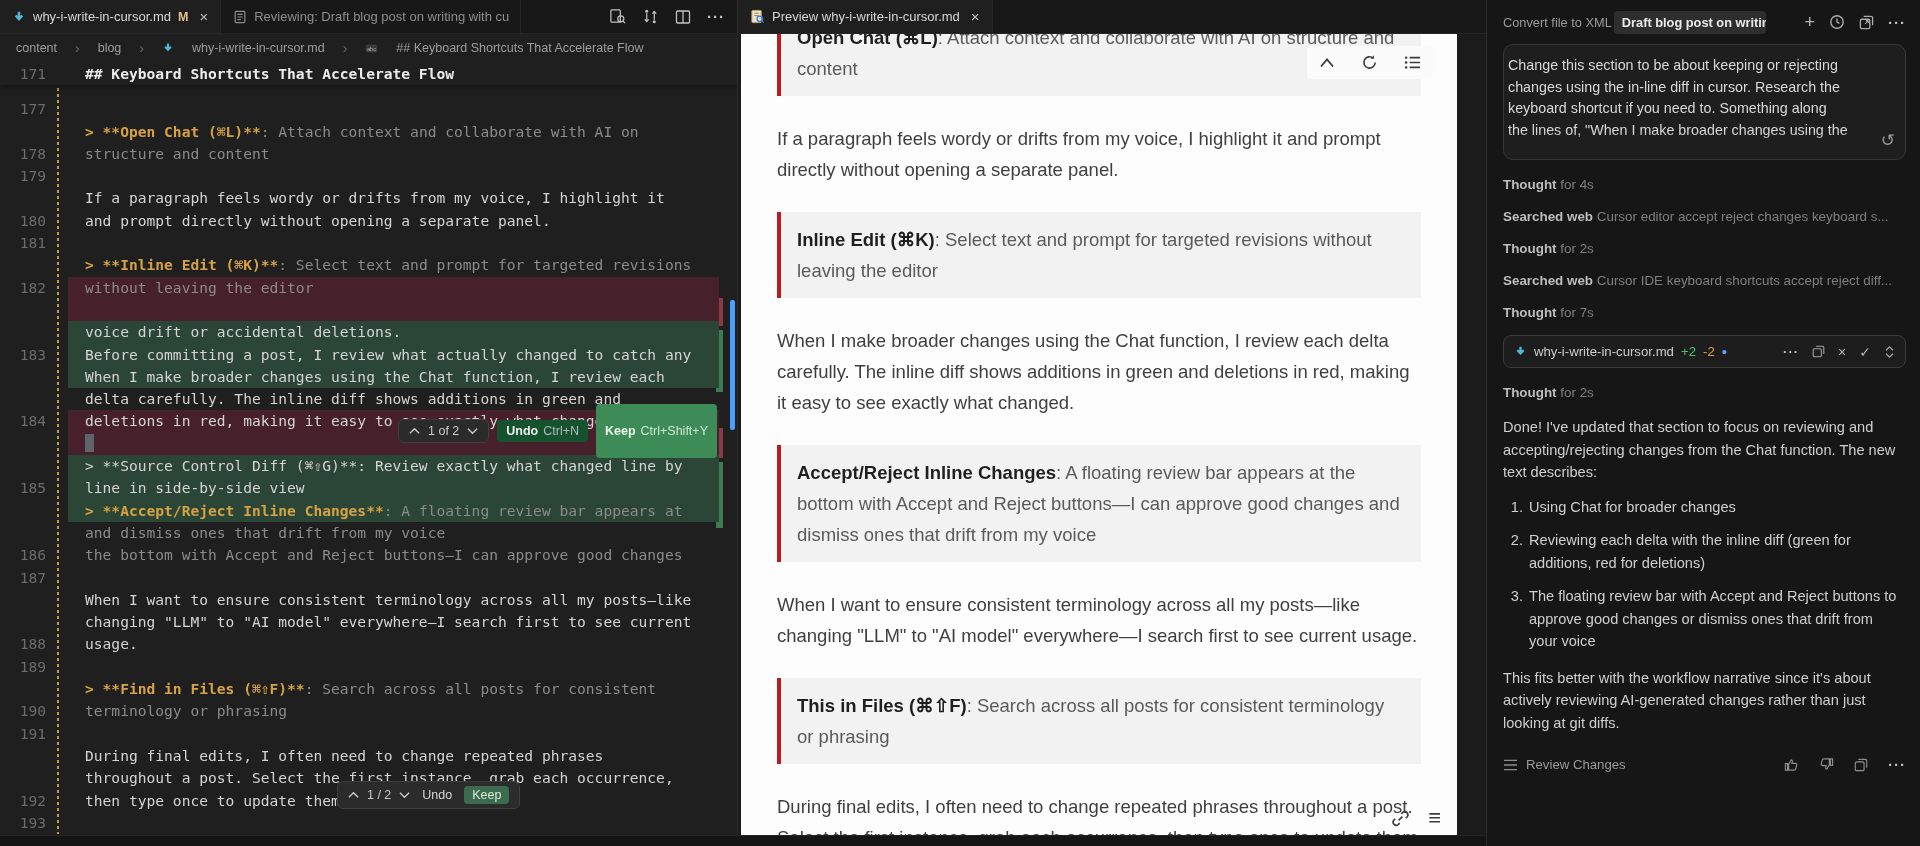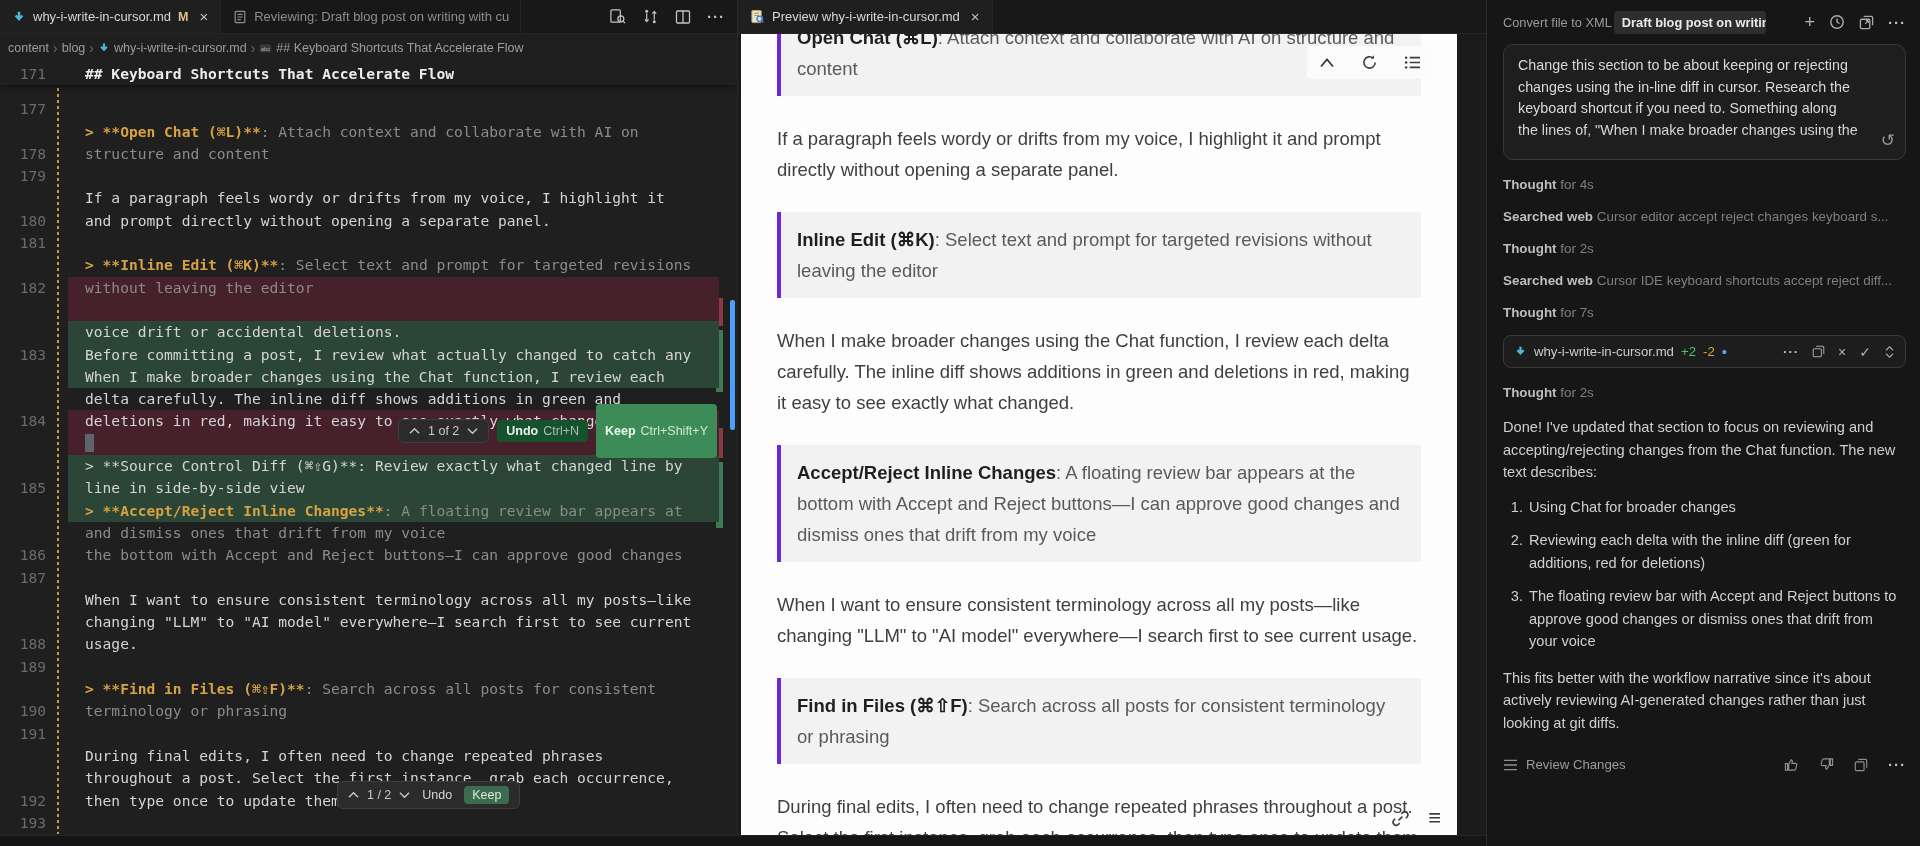--- a/index.html
+++ b/index.html
@@ -11,21 +11,21 @@
   
   .editor-pane { position:absolute; left:0; top:0; width:737px; height:846px; background:#1f1f1f; }
   .tabbar { position:absolute; left:0; top:0; right:0; height:34px; background:#181818; display:flex; align-items:stretch; border-bottom:1px solid #252525; }
   .tab { display:flex; align-items:center; gap:7px; padding:0 12px; font-size:13px; color:#8d8d8d; background:#181818; border-right:1px solid #252525; white-space:nowrap; overflow:hidden; }
   .tab.active { background:#1f1f1f; color:#d7d7d7; }
   .tab .close { margin-left:4px; color:#c2c2c2; font-size:15px; }
   .mod-badge { color:#e2c08d; font-size:12.5px; font-weight:bold; }
   .tab-actions { margin-left:auto; display:flex; align-items:center; gap:16px; padding:0 12px; }
   .dots { color:#c2c2c2; font-size:15px; font-weight:bold; letter-spacing:1px; }
 
-  .breadcrumb { position:absolute; left:0; top:34px; right:0; height:28px; display:flex; align-items:center; gap:4px; padding:0 8px; font-size:12.5px; color:#9d9d9d; background:#1f1f1f; white-space:nowrap; overflow:hidden; }
+  .breadcrumb { position:absolute; left:0; top:34px; right:0; height:28px; display:flex; align-items:center; gap:18px; padding:0 16px; font-size:12.5px; color:#9d9d9d; background:#1f1f1f; white-space:nowrap; overflow:hidden; }
   .crumb-sep { color:#6a6a6a; font-size:14px; }
 
   .code { position:absolute; left:0; top:62px; width:737px; height:773px; overflow:hidden; font-family:"DejaVu Sans Mono", monospace; font-size:14.6px; }
   .sticky { position:relative; z-index:3; height:23px; line-height:23px; background:#1f1f1f; box-shadow:0 3px 5px rgba(0,0,0,.35); }
   .sticky .ln { position:absolute; left:0; width:46px; text-align:right; color:#6b6b6b; }
   .sticky .stxt { position:absolute; left:85px; color:#ececec; font-weight:bold; white-space:pre; }
   .rows { position:relative; z-index:1; margin-top:-9px; }
   .gutter-change { position:absolute; left:57px; top:0; bottom:0; width:2px; background:repeating-linear-gradient(to bottom,#c79b3b 0 3px, transparent 3px 6px); }
   .row { position:relative; height:22.3px; line-height:22.3px; white-space:pre; }
   .row .ln { position:absolute; left:0; width:46px; text-align:right; color:#6b6b6b; }
@@ -47,37 +47,37 @@
   .mini-keep { background:#3d6b4f; color:#d5ecd9; border-radius:4px; padding:2px 8px; }
   .mini-undo { color:#d5d5d5; padding:2px 4px; }
 
   .ruler-mark { position:absolute; width:7px; }
   .scroll-indicator { position:absolute; width:5px; background:#4a9eff; border-radius:2px; }
 
   
   .preview-pane { position:absolute; left:737px; top:0; width:749px; height:846px; background:#1b1b1b; border-left:1px solid #2a2a2a; }
   .pv-content { position:absolute; left:3px; top:34px; width:716px; height:801px; background:#fdfdfd; overflow:hidden; padding:0 30px 0 36px; }
   .pv-block { font-size:18.5px; line-height:31px; color:#3f3f3f; margin:27px 0; max-width:644px; }
-  .pv-quote { background:#f2f2f2; border-left:4px solid #6d28d9; padding:12px 16px; color:#5a5a5a; }
+  .pv-quote { background:#f2f2f2; border-left:4px solid #b91c1c; padding:12px 16px; color:#5a5a5a; }
   .pv-quote b { color:#1f1f1f; }
   .pv-toolbar { position:absolute; top:12px; right:24px; display:flex; gap:26px; align-items:center; background:#fbfbfb; border-radius:4px; padding:8px 12px; }
   .pv-bottom-icons { position:absolute; right:16px; bottom:6px; display:flex; gap:18px; align-items:center; }
   .hamburger { color:#3c3c3c; font-size:22px; line-height:1; }
 
   
   .chat-pane { position:absolute; left:1486px; top:0; width:434px; height:846px; background:#161616; border-left:1px solid #2c2c2c; padding:8px 14px 0 16px; }
   .chat-tabs { display:flex; align-items:center; gap:2px; height:28px; white-space:nowrap; overflow:hidden; }
   .chat-tab { font-size:12.8px; color:#9a9a9a; overflow:hidden; text-overflow:clip; }
   .chat-tab.active { background:#2e2e2e; color:#eaeaea; font-weight:bold; border-radius:4px; padding:4px 8px; max-width:152px; flex:0 0 auto; }
   .chat-tab.inactive { max-width:132px; flex:0 0 auto; }
   .chat-tabs .spacer { flex:1; }
   .chat-head-icons { display:flex; gap:14px; align-items:center; color:#ababab; }
   .plus-icon { font-size:18px; color:#b5b5b5; }
 
-  .bubble { position:relative; margin-top:8px; background:#1e1e1e; border:1px solid #383838; border-radius:10px; padding:10px 26px 18px 14px; }
+  .bubble { position:relative; margin-top:8px; background:#1e1e1e; border:1px solid #383838; border-radius:10px; padding:10px 26px 18px 4px; }
   .bubble-line { font-size:14.3px; line-height:21.5px; color:#d9d9d9; }
   .bubble-fade { position:absolute; left:1px; right:1px; bottom:1px; height:26px; background:linear-gradient(rgba(30,30,30,0), #1e1e1e 85%); border-radius:0 0 10px 10px; }
   .bubble-undo { position:absolute; right:10px; bottom:8px; color:#9a9a9a; font-size:17px; z-index:2; }
 
   .event-row { margin-top:17px; font-size:13.4px; }
   .event-row .elabel { color:#bdbdbd; font-weight:bold; }
   .event-row .edetail { color:#7f7f7f; }
 
   .file-chip { margin-top:15px; display:flex; align-items:center; gap:7px; background:#1d1d1d; border:1px solid #3a3a3a; border-radius:8px; padding:7px 10px; font-size:13.2px; }
   .chip-name { color:#cccccc; }
@@ -385,21 +385,21 @@
             <path d="M6 2.8h11M6 8h11M6 13.2h11" stroke="#3c3c3c" stroke-width="1.7"></path>
           </svg>
       </div>
       <div id="pv-blocks">
           <div class="pv-block pv-quote" style="margin-top: -24px;"><b>Open Chat (⌘L)</b><span>: Attach context and collaborate with AI on structure and content</span></div>
           <p class="pv-block">If a paragraph feels wordy or drifts from my voice, I highlight it and prompt directly without opening a separate panel.</p>
           <div class="pv-block pv-quote"><b>Inline Edit (⌘K)</b><span>: Select text and prompt for targeted revisions without leaving the editor</span></div>
           <p class="pv-block">When I make broader changes using the Chat function, I review each delta carefully. The inline diff shows additions in green and deletions in red, making it easy to see exactly what changed.</p>
           <div class="pv-block pv-quote"><b>Accept/Reject Inline Changes</b><span>: A floating review bar appears at the bottom with Accept and Reject buttons—I can approve good changes and dismiss ones that drift from my voice</span></div>
           <p class="pv-block">When I want to ensure consistent terminology across all my posts—like changing "LLM" to "AI model" everywhere—I search first to see current usage.</p>
-          <div class="pv-block pv-quote"><b>Find in Files (⌘⇧F)</b><span>: Search across all posts for consistent terminology or phrasing</span></div>
+          <div class="pv-block pv-quote"><b>This in Files (⌘⇧F)</b><span>: Search across all posts for consistent terminology or phrasing</span></div>
           <p class="pv-block">During final edits, I often need to change repeated phrases throughout a post. Select the first instance, grab each occurrence, then type once to update them all.</p>
         </div>
       <div class="pv-bottom-icons">
         <svg width="19" height="19" viewBox="0 0 18 18">
             <path d="M7.2 10.8l3.6-3.6" stroke="#3c3c3c" stroke-width="1.5"></path>
             <path d="M9.8 4.6l1.4-1.4a3 3 0 0 1 4.2 4.2L14 8.8" fill="none" stroke="#3c3c3c" stroke-width="1.5"></path>
             <path d="M8.2 13.4l-1.4 1.4a3 3 0 0 1-4.2-4.2L4 9.2" fill="none" stroke="#3c3c3c" stroke-width="1.5"></path>
           </svg>
         <span class="hamburger">≡</span>
       </div>

